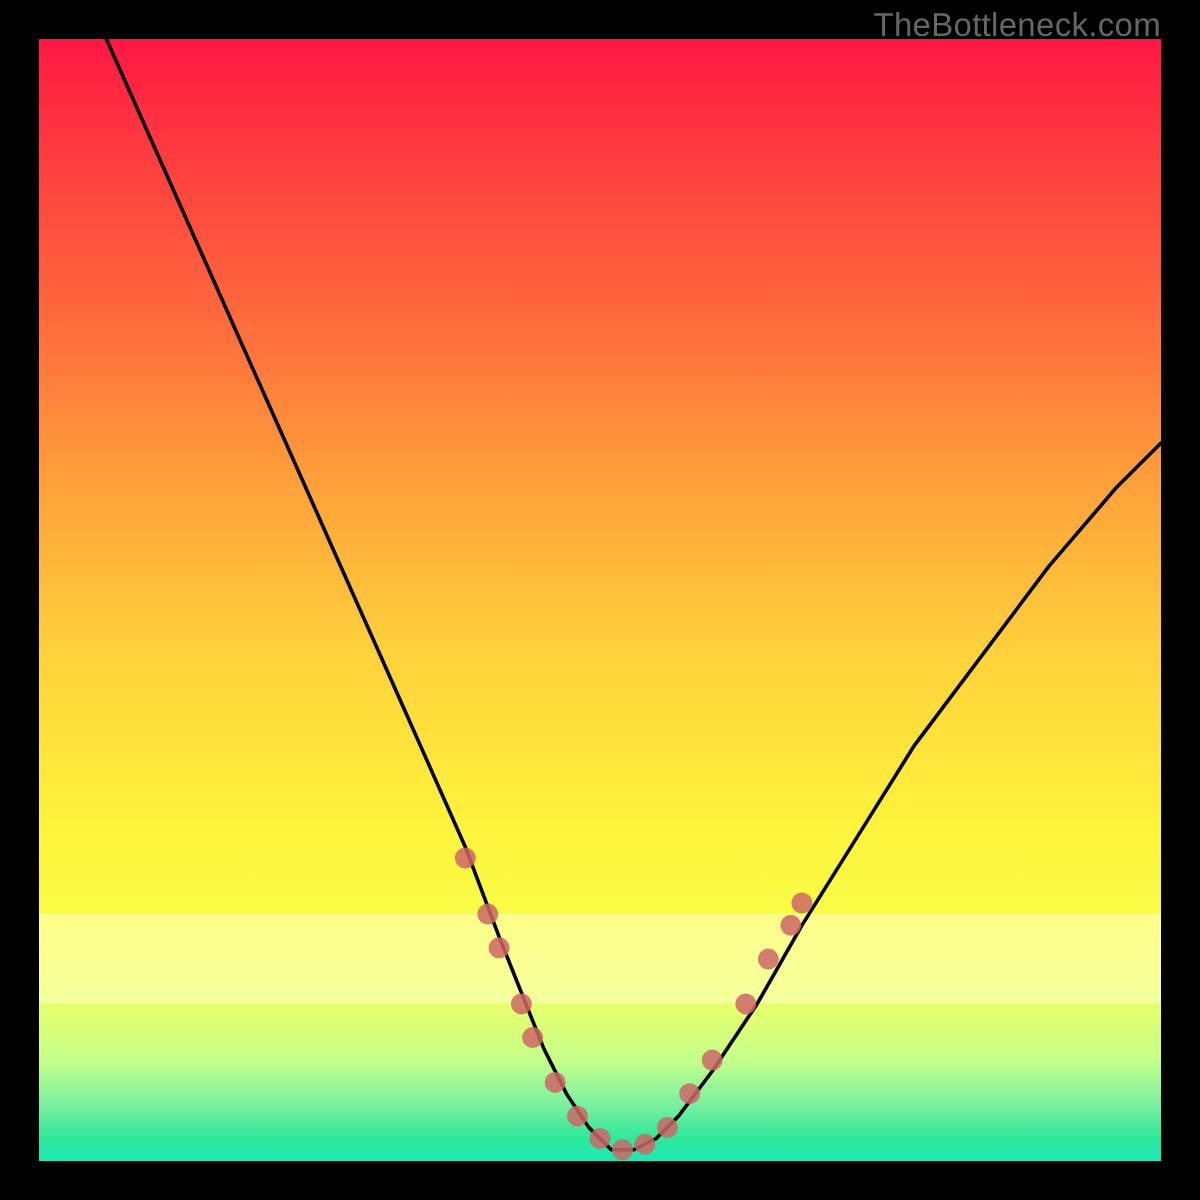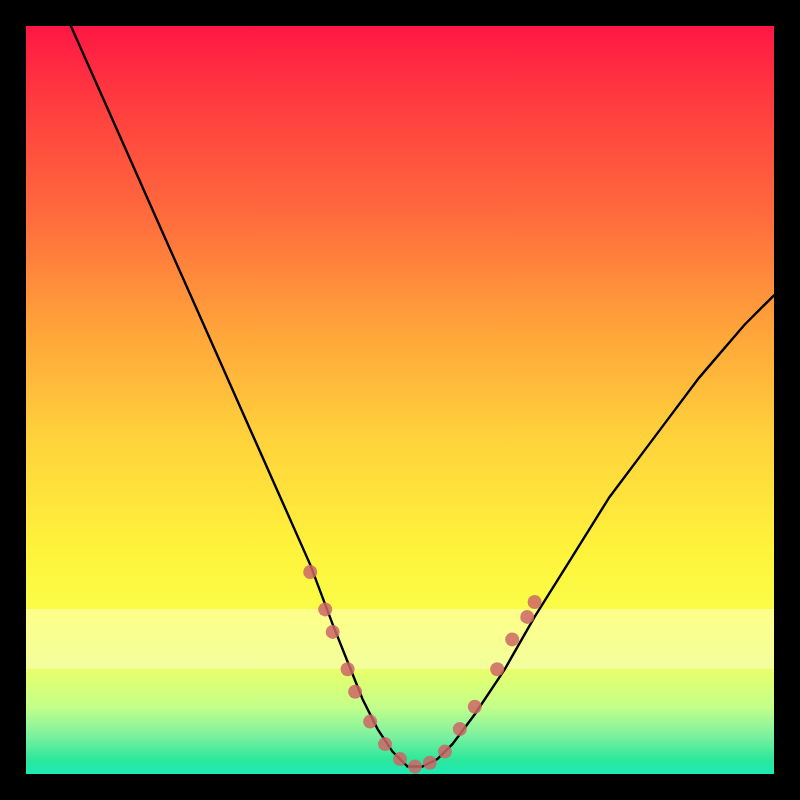--- a/index.html
+++ b/index.html
@@ -90,13 +90,14 @@
           <circle cx="418.9" cy="725.6" r="7" fill="#CC6666" fill-opacity="0.85"></circle>
           <circle cx="433.8" cy="703.1" r="7" fill="#CC6666" fill-opacity="0.85"></circle>
           <circle cx="448.8" cy="680.7" r="7" fill="#CC6666" fill-opacity="0.85"></circle>
           <circle cx="471.2" cy="643.3" r="7" fill="#CC6666" fill-opacity="0.85"></circle>
           <circle cx="486.2" cy="613.4" r="7" fill="#CC6666" fill-opacity="0.85"></circle>
           <circle cx="501.2" cy="590.9" r="7" fill="#CC6666" fill-opacity="0.85"></circle>
           <circle cx="508.6" cy="576.0" r="7" fill="#CC6666" fill-opacity="0.85"></circle>
         </g>
     </svg>
   </div>
+  <div class="watermark">TheBottleneck.com</div>
 </div>
 
 </body></html>

